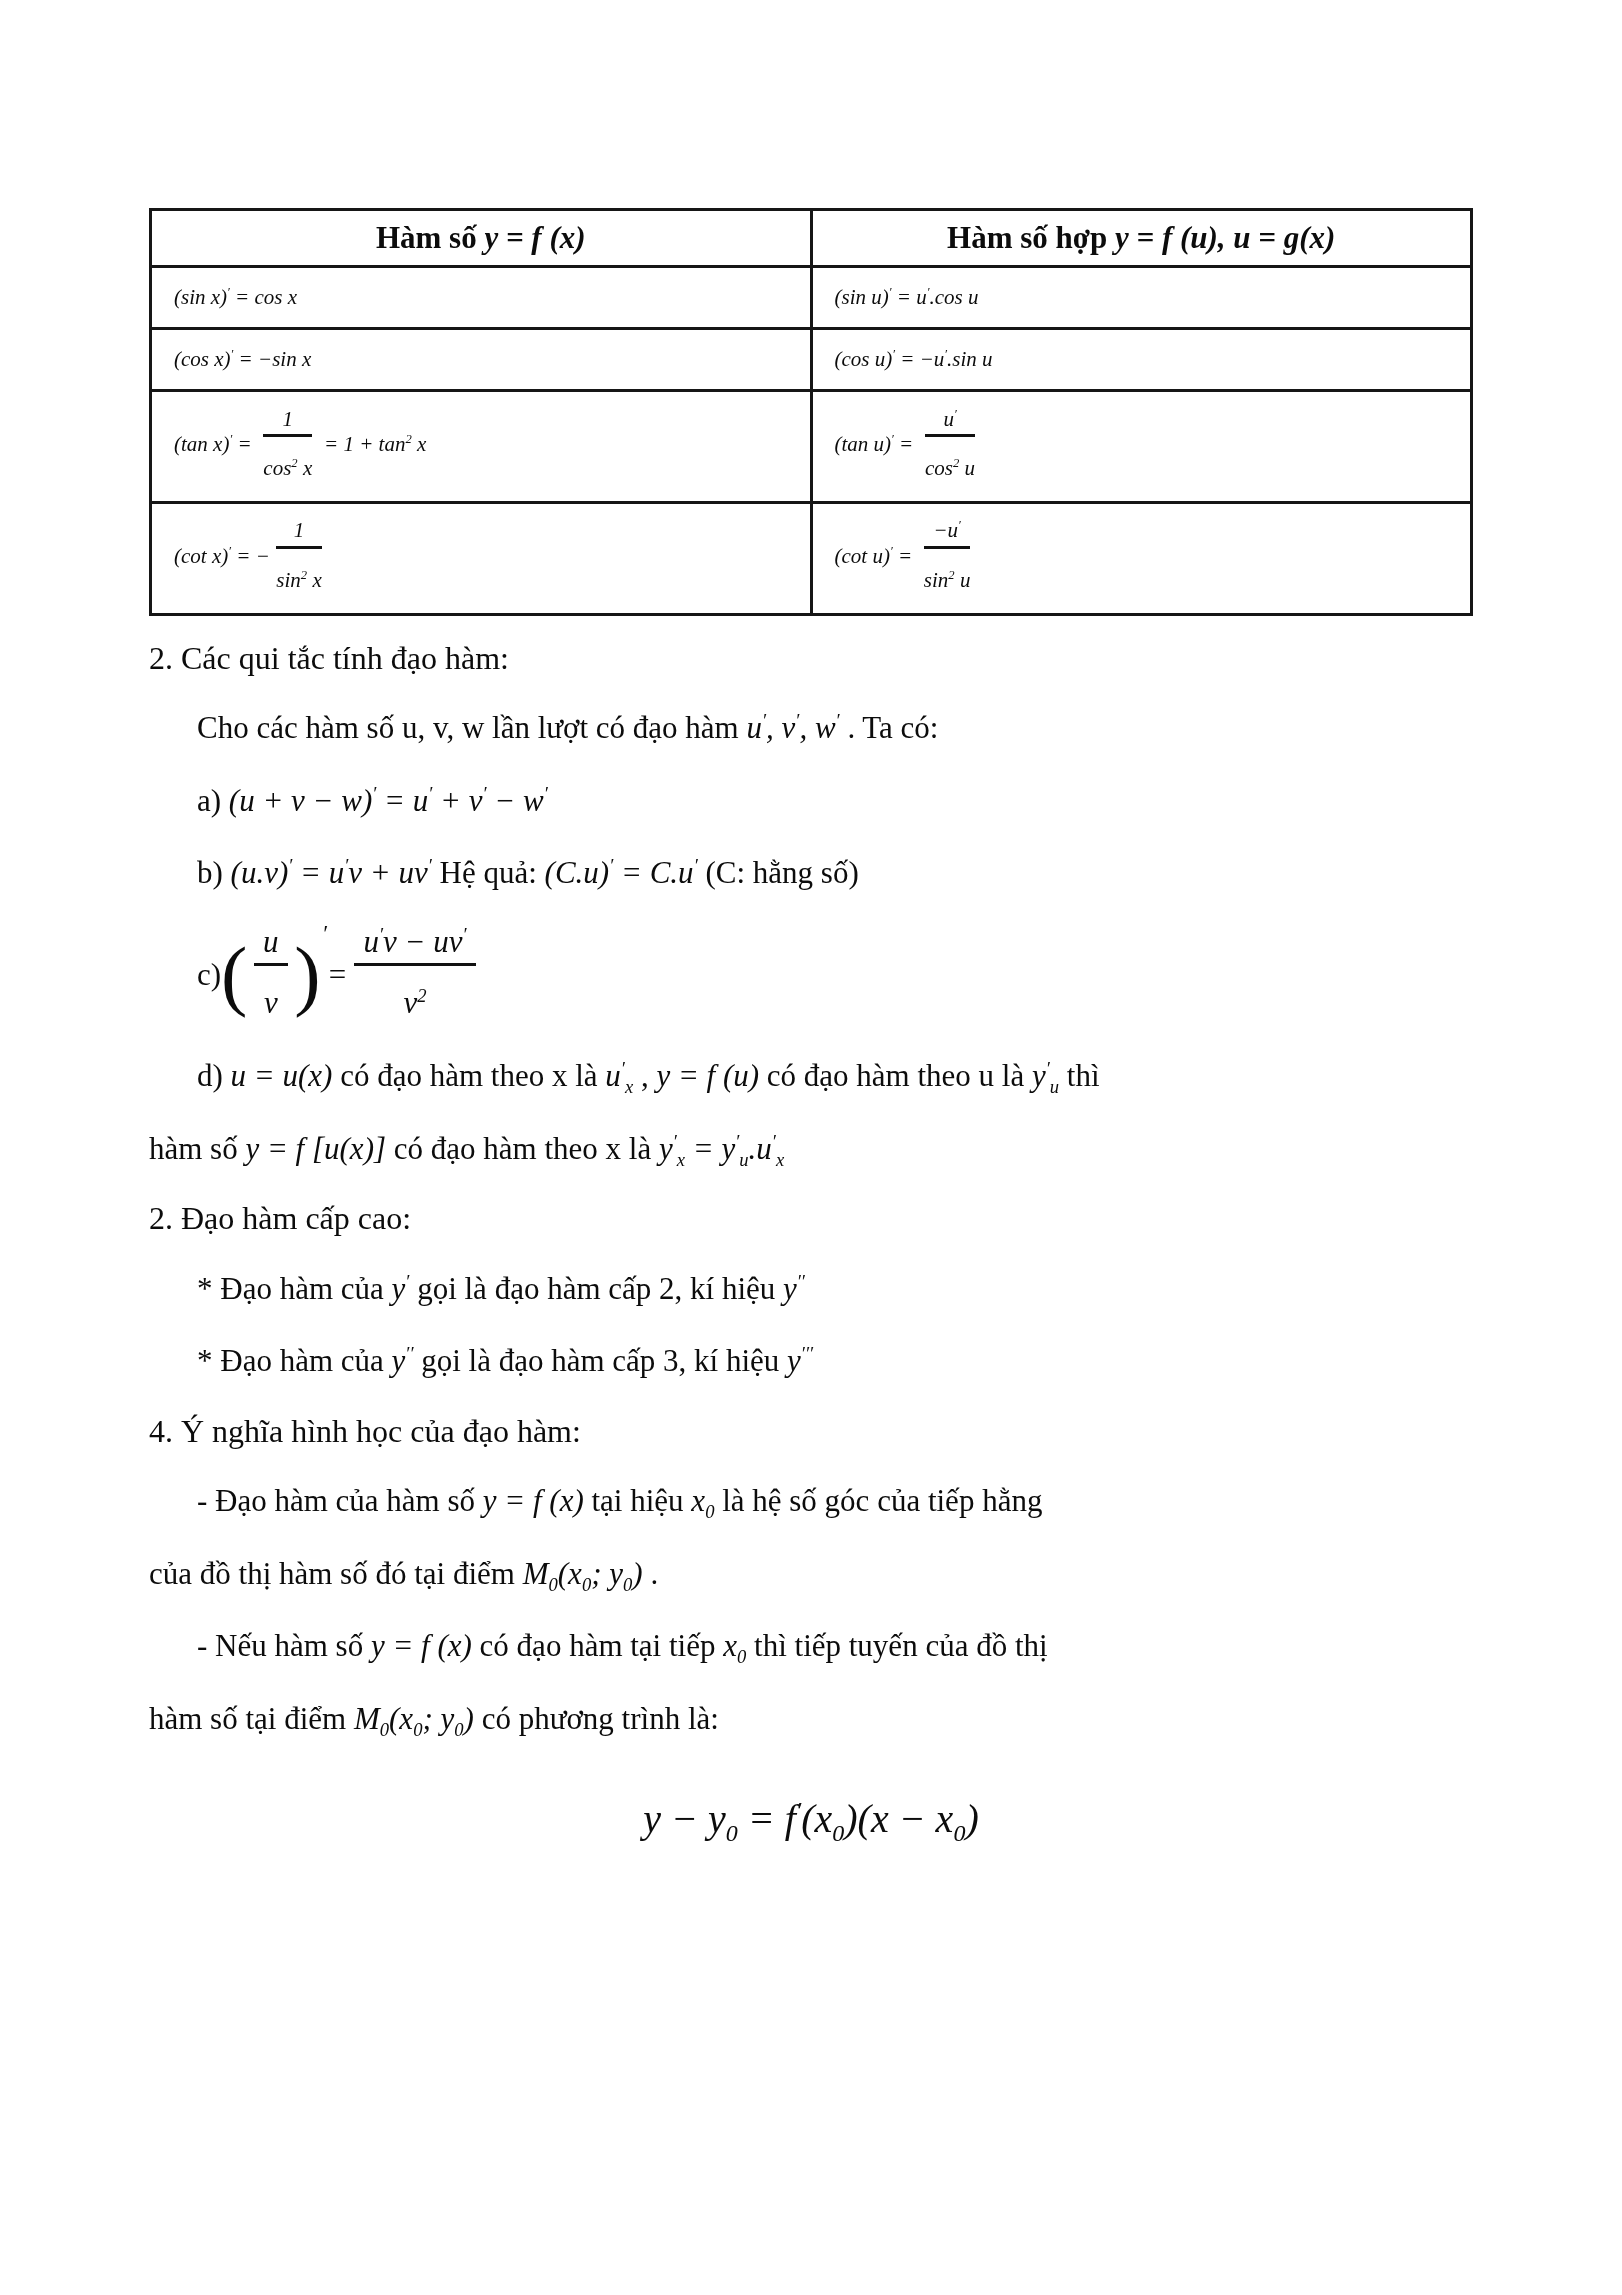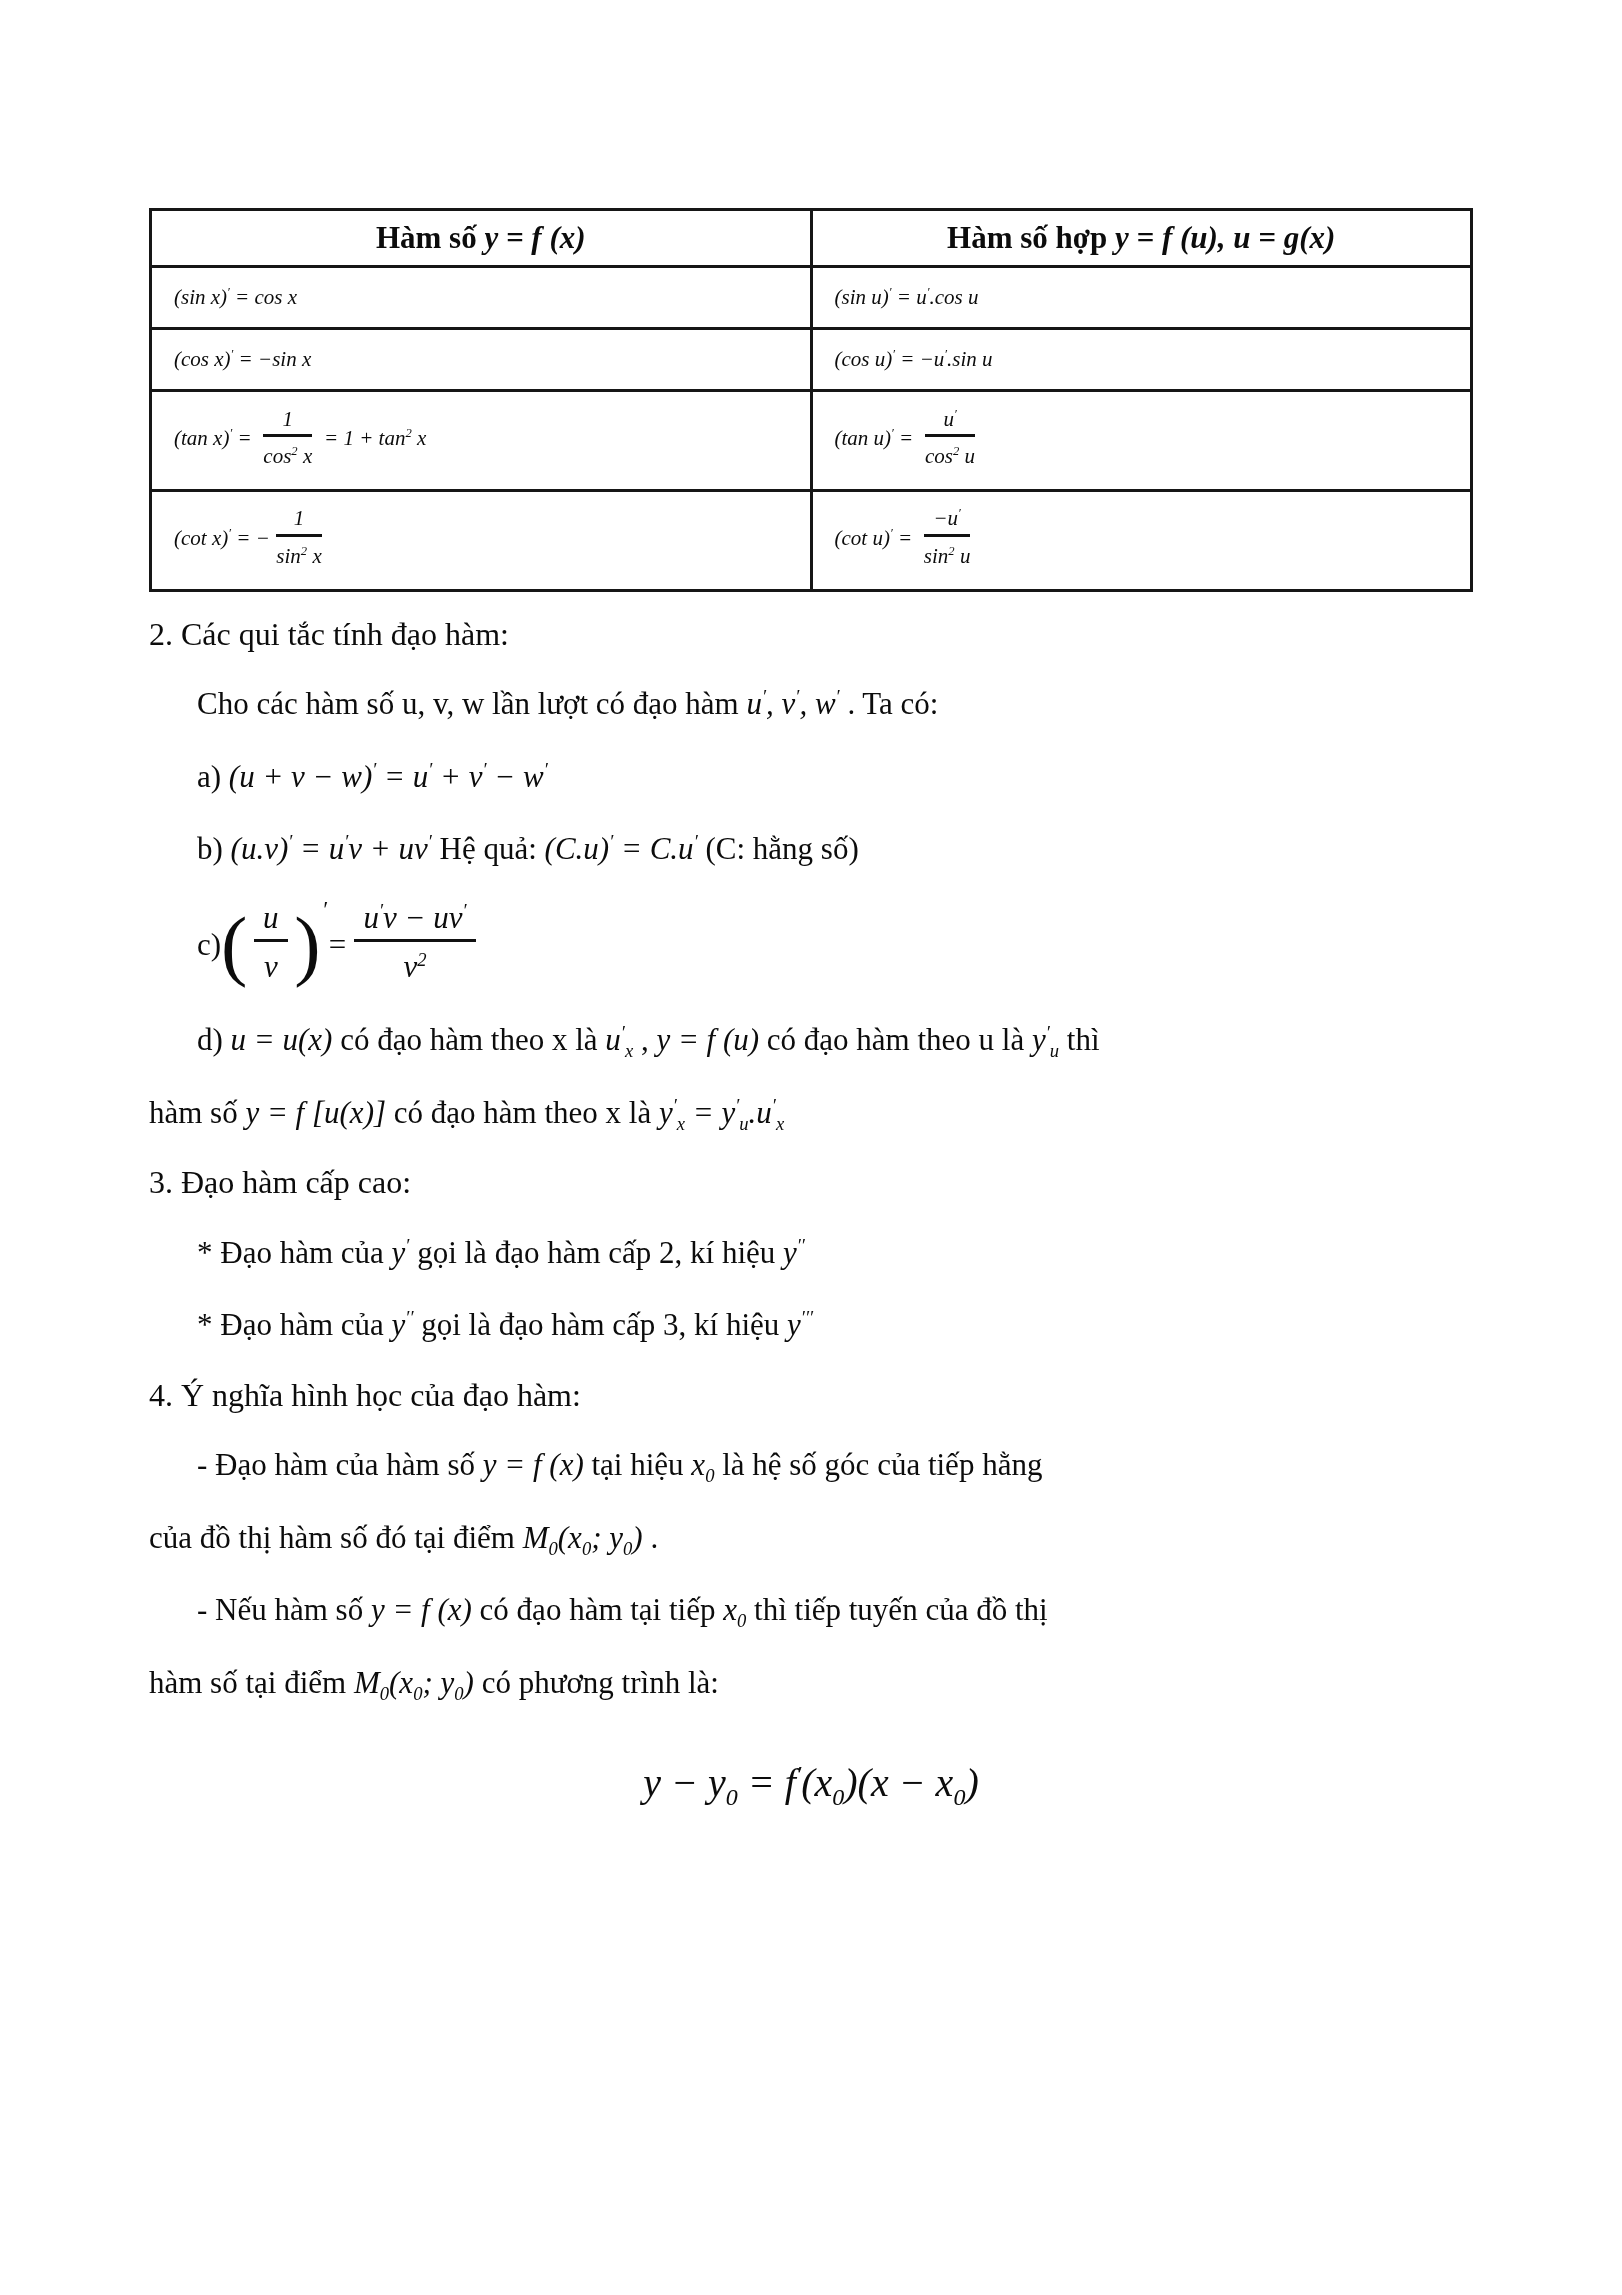--- a/index.html
+++ b/index.html
@@ -47,21 +47,21 @@
   .frac {
     display: inline-flex;
     flex-direction: column;
     vertical-align: middle;
     text-align: center;
     margin: 0 6.5px;
     position: relative;
     top: -2.6px;
   }
   .frac .num { border-bottom: 3.3px solid #111; padding: 0 9.2px 2.6px; }
-  .frac .den { padding-top: 7px; }
+  .frac .den { padding-top: 19px; }
 
   
   .heading {
     font-weight: normal;
     font-size: 32px;
     margin: 22px 0 15.7px 0;
     line-height: 1.3;
   }
   .line { margin: 26px 0; line-height: 1.5; }
   .indent { padding-left: 48px; }
@@ -188,21 +188,21 @@
   </p>
 
   <p class="line indent">
     <span class="t">d) </span><span class="m">u = u(x)</span><span class="t"> có đạo hàm theo x là </span><span class="m">u<sup>′</sup><sub>x</sub></span><span class="t"> , </span><span class="m">y = f (u)</span><span class="t"> có đạo hàm theo u là </span><span class="m">y<sup>′</sup><sub>u</sub></span><span class="t"> thì</span>
   </p>
 
   <p class="line">
     <span class="t">hàm số </span><span class="m">y = f [u(x)]</span><span class="t"> có đạo hàm theo x là </span><span class="m">y<sup>′</sup><sub>x</sub> = y<sup>′</sup><sub>u</sub>.u<sup>′</sup><sub>x</sub></span>
   </p>
 
-  <div class="heading">3. Đạo hàm cấp cao:</div>
+  <div class="heading">2. Đạo hàm cấp cao:</div>
 
   <p class="line indent">
     <span class="t">* Đạo hàm của </span><span class="m">y<sup>′</sup></span><span class="t"> gọi là đạo hàm cấp 2, kí hiệu </span><span class="m">y<sup>′′</sup></span>
   </p>
 
   <p class="line indent">
     <span class="t">* Đạo hàm của </span><span class="m">y<sup>′′</sup></span><span class="t"> gọi là đạo hàm cấp 3, kí hiệu </span><span class="m">y<sup>′′′</sup></span>
   </p>
 
 

